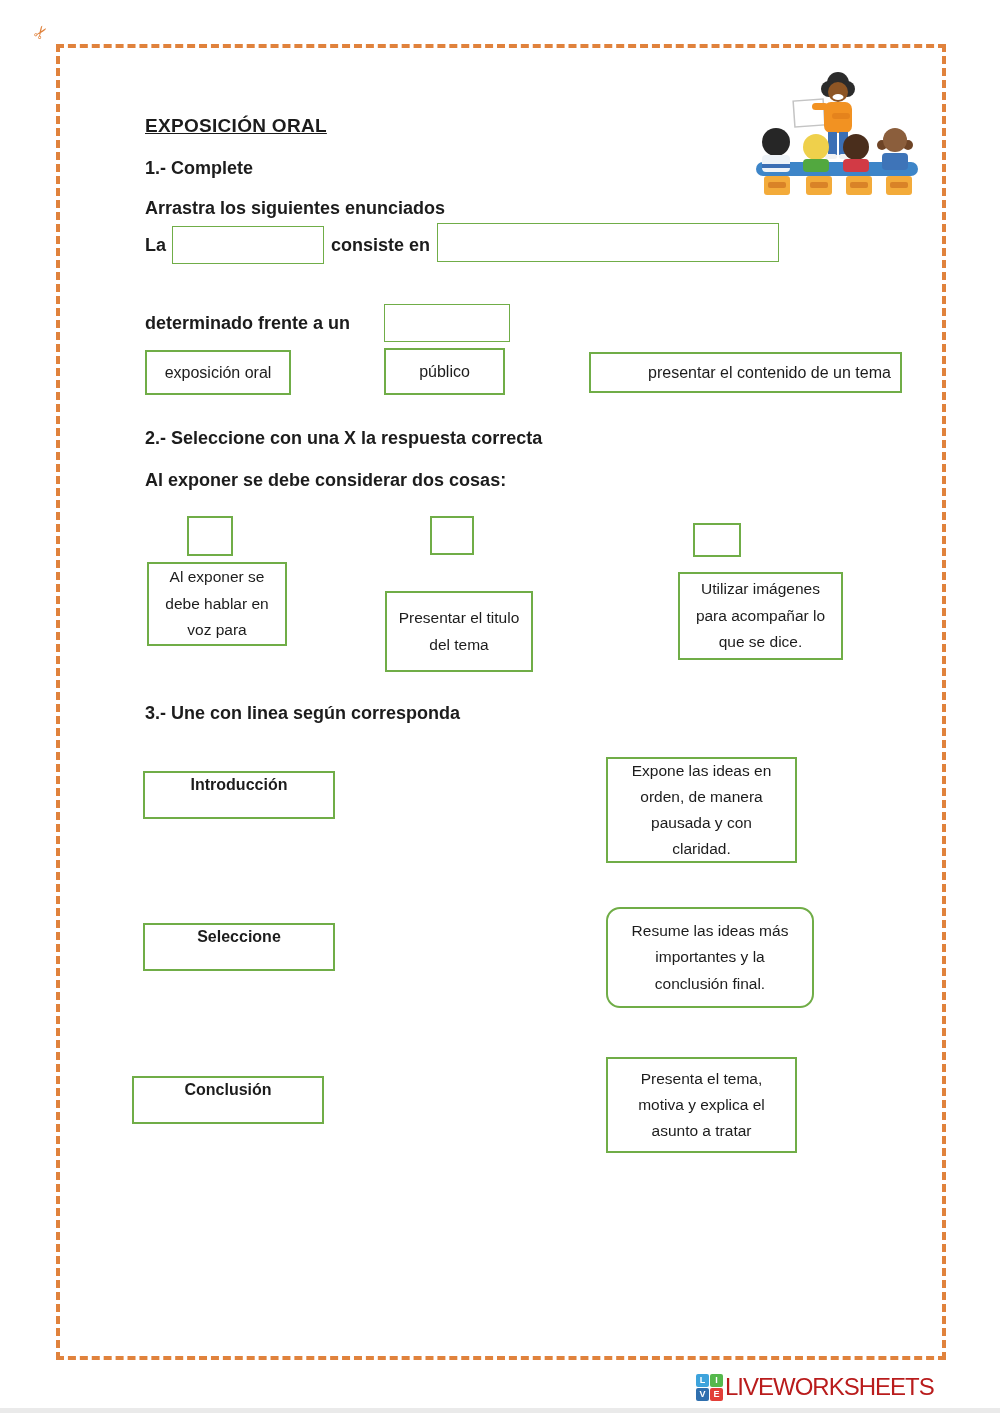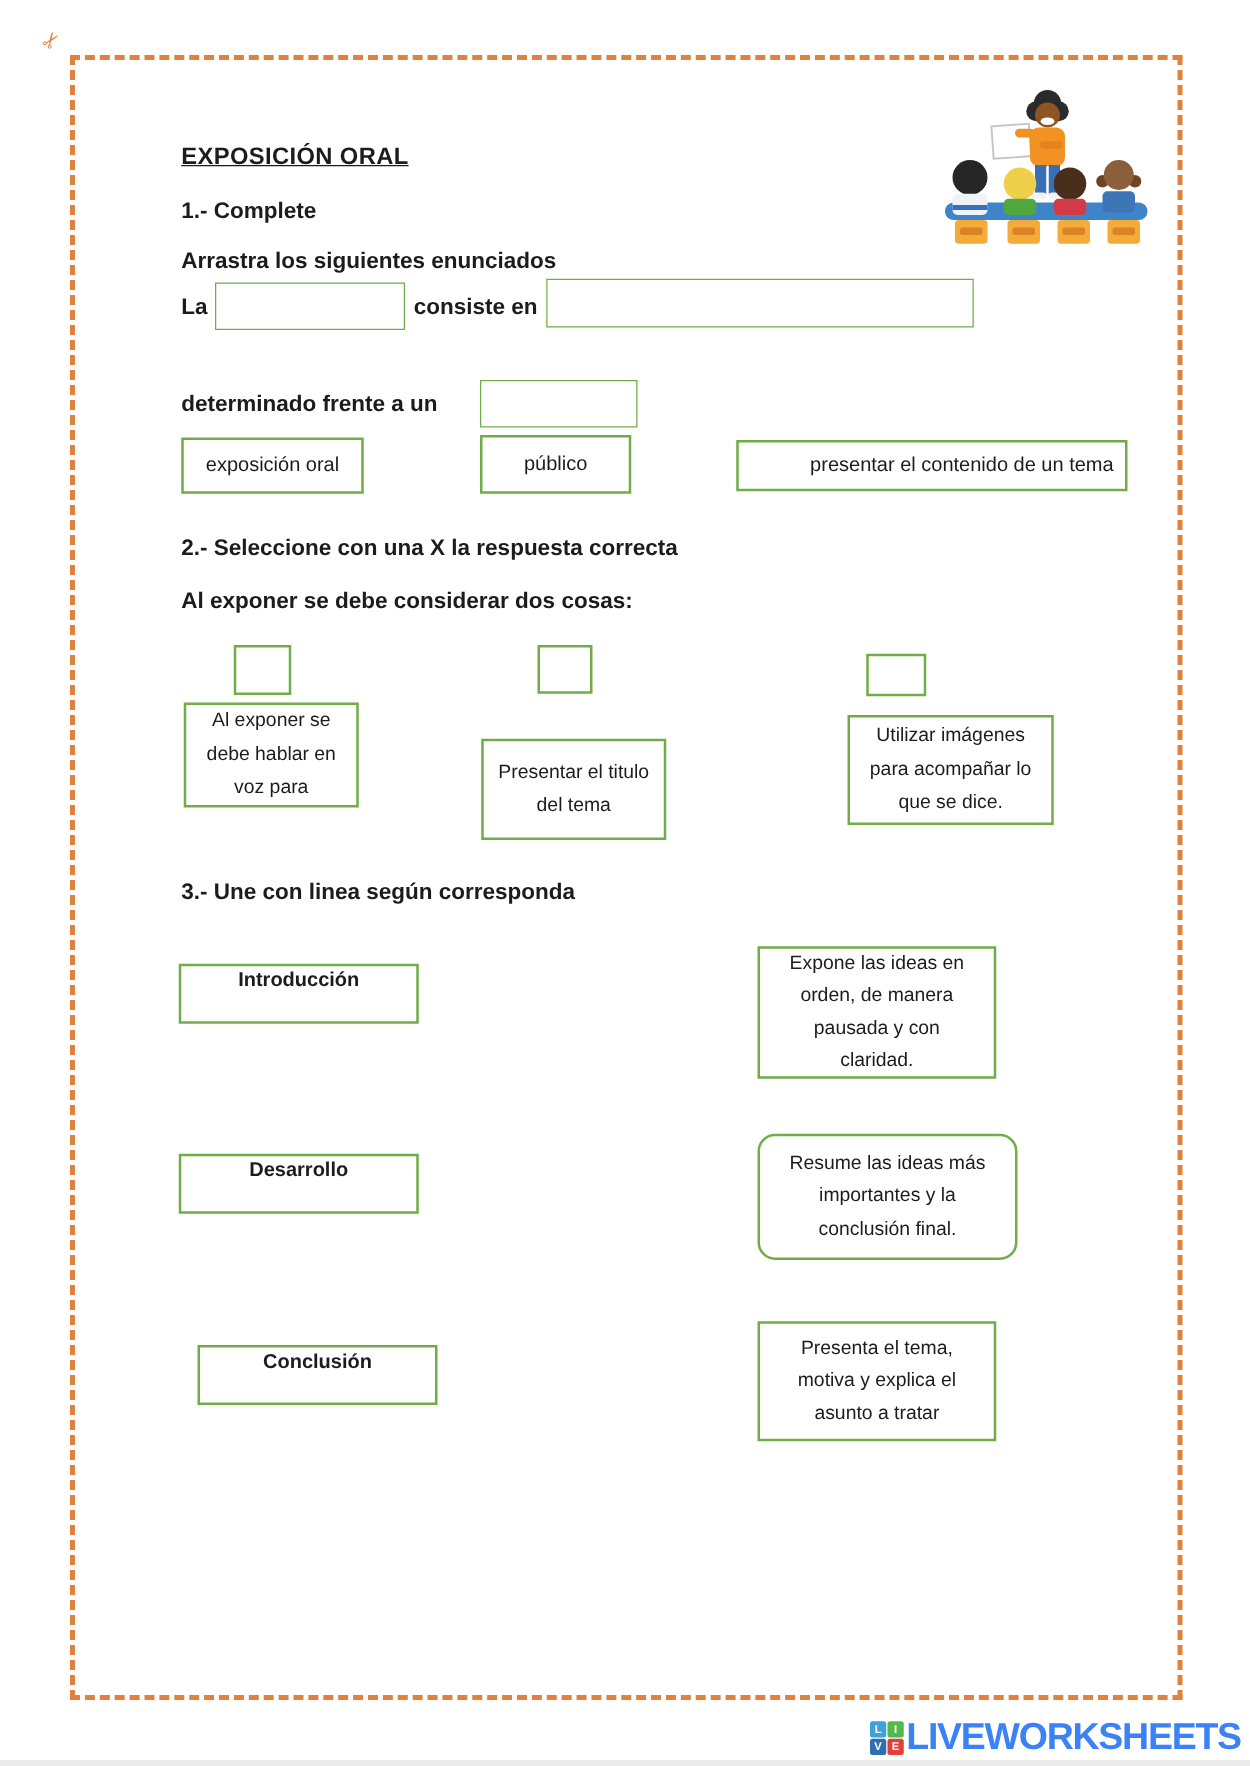--- a/index.html
+++ b/index.html
@@ -24,21 +24,21 @@
          font-size: 15.5px; line-height: 1.7; padding: 4px 8px; }
   .mleft { display: flex; align-items: center; justify-content: center; font-size: 16px; font-weight: bold;
            padding-bottom: 20px; }
   .mright { display: flex; align-items: center; justify-content: center; text-align: center;
             font-size: 15.5px; line-height: 1.68; padding: 4px 12px; }
 
   .lw-logo { position: absolute; left: 696px; top: 1373px; display: flex; align-items: center; }
   .lw-grid { display: grid; grid-template-columns: 13px 13px; grid-auto-rows: 13px; gap: 1px; margin-right: 2px; }
   .lw-sq { color: #ffffff; font-size: 9px; font-weight: bold; display: flex; align-items: center;
            justify-content: center; border-radius: 2px; font-family: "Liberation Sans", sans-serif; }
-  .lw-text { font-size: 30px; font-weight: bold; color: #3b82f6; letter-spacing: -1px; }
+  .lw-text { font-size: 24px; font-weight: normal; color: #b91c1c; letter-spacing: -1px; }
 
   .bottom-smudge { position: absolute; left: 0; top: 1408px; width: 1000px; height: 5px;
                    background: #d9d9d9; opacity: .55; }
 </style>
 </head>
 <body>
 
 <div class="page">
 
   <span class="scissors">✂</span>
@@ -107,22 +107,22 @@
   <div class="checkbox" style="left:430px; top:516px; width:44px; height:39px;"></div>
   <div class="checkbox" style="left:693px; top:523px; width:48px; height:34px;"></div>
 
   <div class="gbox opt" style="left:147px; top:562px; width:140px; height:84px;">Al exponer se debe hablar en voz para</div>
   <div class="gbox opt" style="left:385px; top:567px; width:148px; height:81px;margin-top:24px;">Presentar el titulo del tema</div>
   <div class="gbox opt" style="left:650px; top:572px; width:165px; height:88px;margin-left:28px;">Utilizar imágenes para acompañar lo que se dice.</div>
 
   <div class="abs hbold" style="left:145px; top:703px;">3.- Une con linea según corresponda</div>
 
   <div class="gbox mleft" style="left:143px; top:771px; width:192px; height:48px;">Introducción</div>
-  <div class="gbox mleft" style="left:143px; top:923px; width:192px; height:48px;">Desarrollo</div>
-  <div class="gbox mleft" style="left:158px; top:1076px; width:192px; height:48px;">Conclusión</div>
+  <div class="gbox mleft" style="left:143px; top:923px; width:192px; height:48px;">Seleccione</div>
+  <div class="gbox mleft" style="left:132px; top:1076px; width:192px; height:48px;">Conclusión</div>
 
   <div class="gbox mright" style="left:606px; top:757px; width:191px; height:106px;">Expone las ideas en orden, de manera pausada y con claridad.</div>
   <div class="gbox mright" style="left:606px; top:907px; width:208px; height:101px;border-radius:14px;">Resume las ideas más importantes y la conclusión final.</div>
   <div class="gbox mright" style="left:606px; top:1057px; width:191px; height:96px;">Presenta el tema, motiva y explica el asunto a tratar</div>
 
   <div class="lw-logo">
     <div class="lw-grid">
       <span class="lw-sq" style="background: rgb(61, 163, 220);">L</span>
       <span class="lw-sq" style="background: rgb(85, 184, 76);">I</span>
       <span class="lw-sq" style="background: rgb(47, 111, 174);">V</span>

